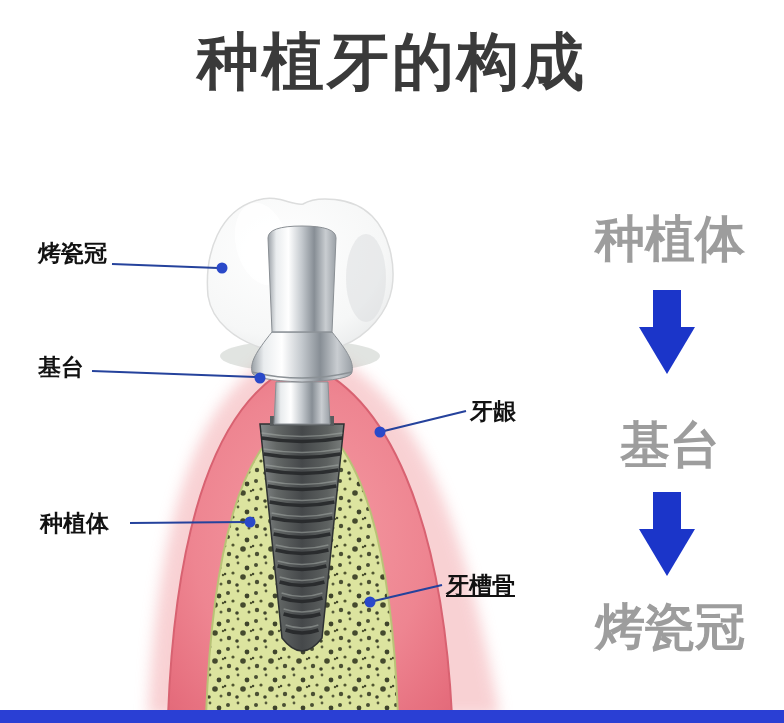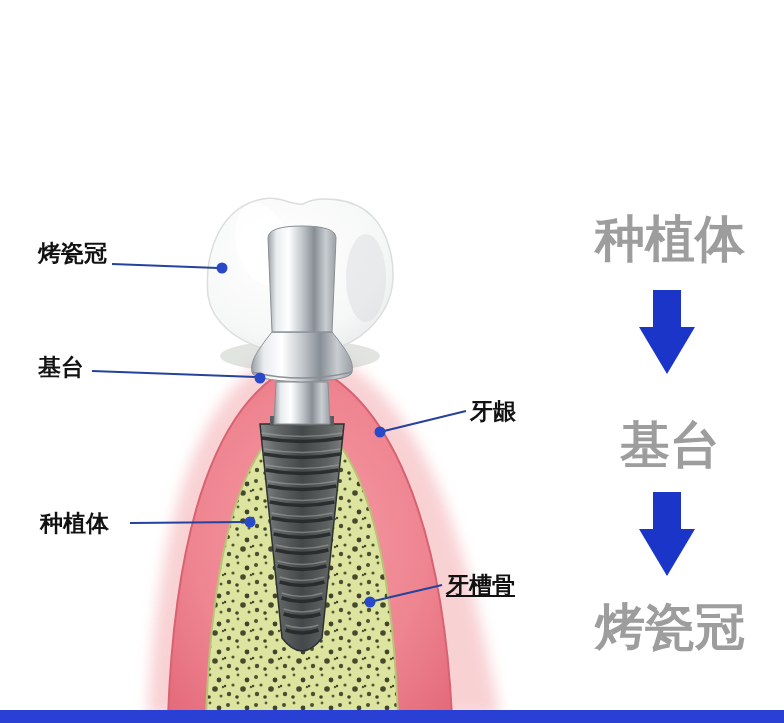--- a/index.html
+++ b/index.html
@@ -32,20 +32,21 @@
   .arrow-2{top:492px;}
   .bottom-bar{
     position:absolute;left:0;bottom:0;width:784px;height:13px;background:#2a3fd4;
   }
 </style>
 </head>
 <body>
 
 <div class="stage">
 
+  <div class="title">种植牙的构成</div>
 
   <svg class="art" viewBox="0 0 784 723" aria-hidden="true">
     <defs>
       <pattern id="speckle" width="28" height="28" patternUnits="userSpaceOnUse">
         <rect width="28" height="28" fill="#dce49f"></rect>
         <circle cx="4" cy="5" r="2" fill="#4a4f33"></circle>
         <circle cx="14" cy="3" r="1.4" fill="#565b3a"></circle>
         <circle cx="23" cy="8" r="2.4" fill="#3f442c"></circle>
         <circle cx="9" cy="13" r="1.6" fill="#50552f"></circle>
         <circle cx="19" cy="17" r="2.8" fill="#454a2e"></circle>

